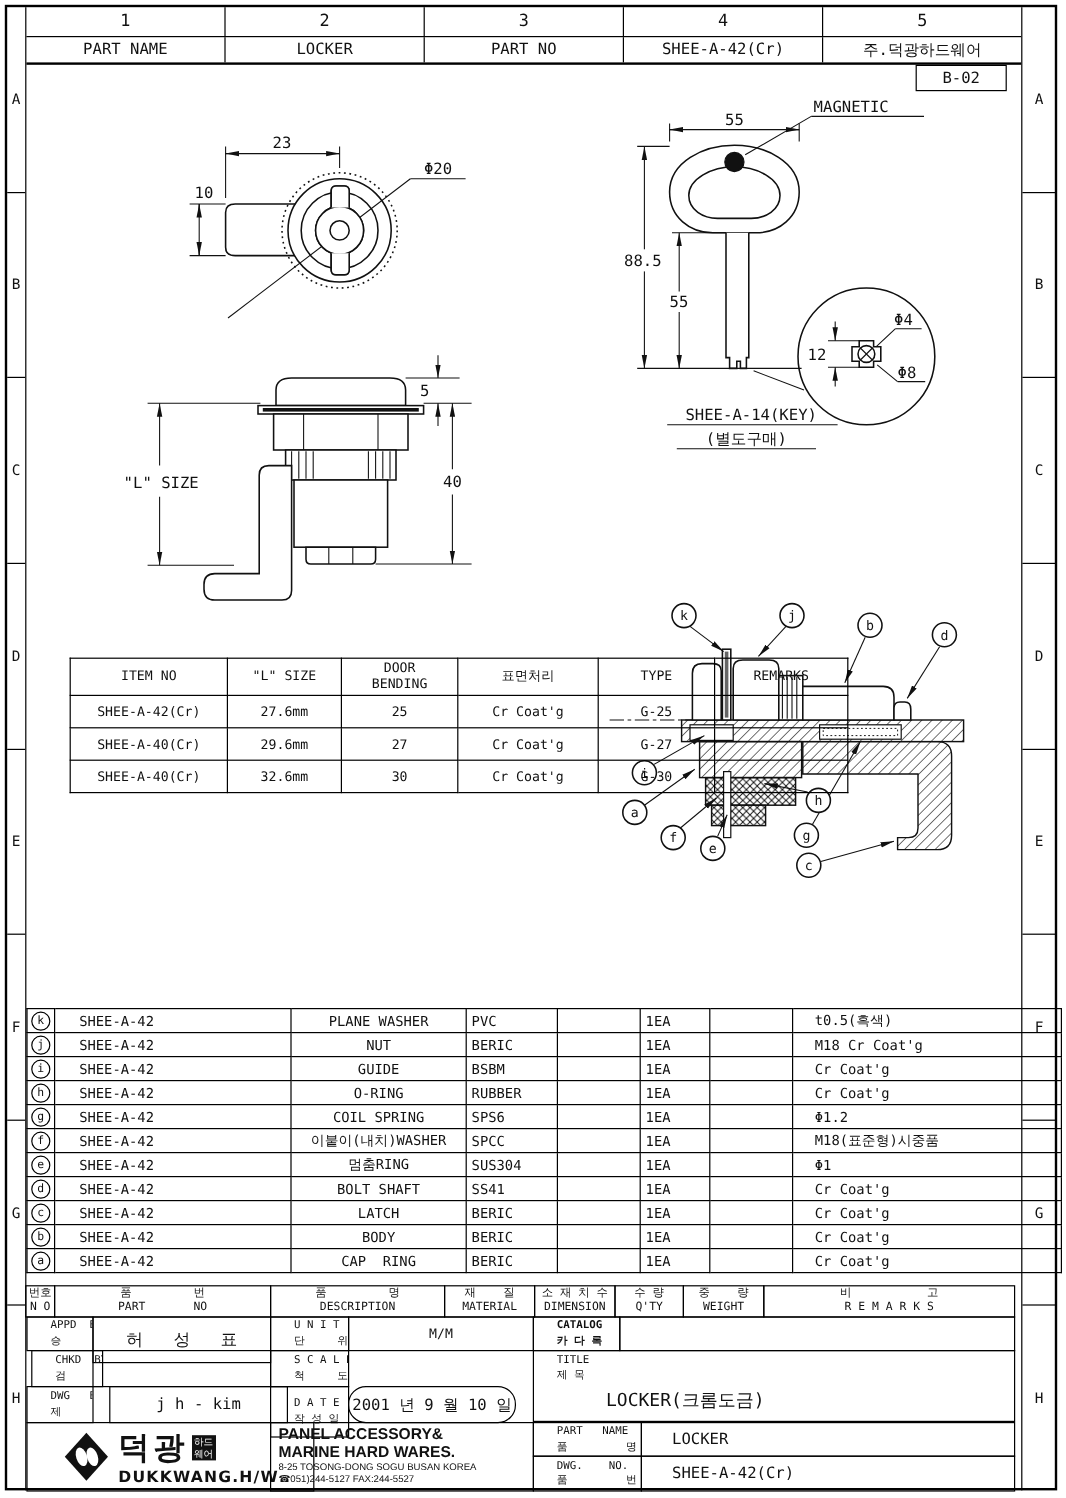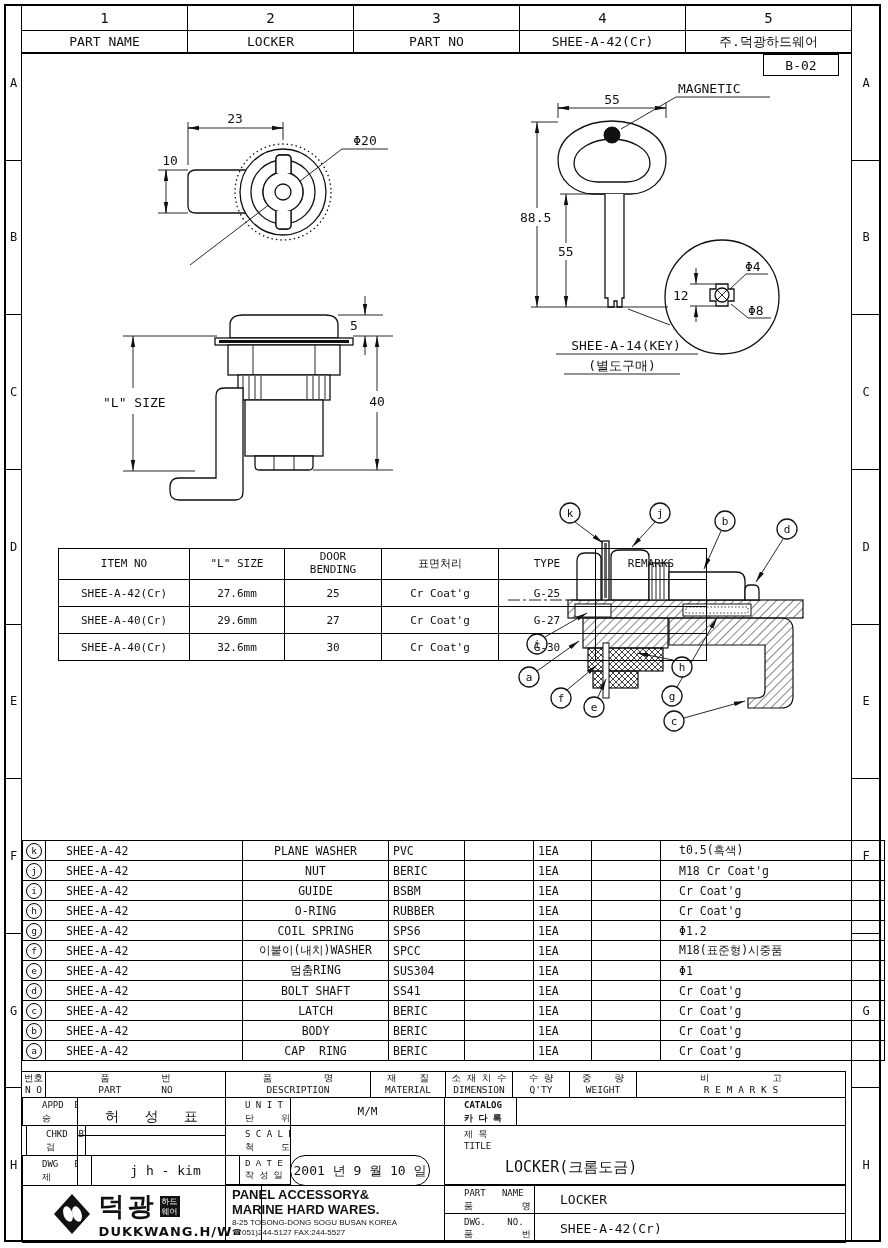--- a/index.html
+++ b/index.html
@@ -568,27 +568,27 @@
     <div class="tb tb-val" style="left:55px;top:0;width:149px;height:39px;font-size:14px;">허   성   표</div>
     <div class="tb tb-lab" style="left:203px;top:0;width:66px;height:29px;"><span>U N I T</span><span>단     위</span></div>
     <div class="tb tb-val" style="left:268px;top:0;width:155px;height:29px;font-size:11px;">M/M</div>
     <div class="tb tb-lab" style="left:422px;top:0;width:73px;height:29px;font-weight:bold;"><span>CATALOG</span><span>카 다 록</span></div>
     <div class="tb tb-val" style="left:494px;top:0;width:330px;height:29px;"></div>
 
     <div class="tb tb-lab" style="left:4px;top:28px;width:60px;height:31px;"><span>CHKD  BY</span><span>검       토</span></div>
     <div class="tb tb-val" style="left:55px;top:28px;width:149px;height:31px;"></div>
     <div class="tb tb-lab" style="left:203px;top:28px;width:66px;height:31px;"><span>S C A L E</span><span>척     도</span></div>
     <div class="tb" style="left:422px;top:28px;width:402px;height:60px;">
-      <div class="tb-lab" style="border:none;"><span>제 목</span><span>TITLE</span></div>
+      <div class="tb-lab" style="border:none;"><span>TITLE</span><span>제 목</span></div>
       <div class="title-big">LOCKER(크롬도금)</div>
     </div>
 
     <div class="tb tb-lab" style="left:0;top:58px;width:56px;height:31px;"><span>DWG   BY</span><span>제       도</span></div>
     <div class="tb tb-val" style="left:69px;top:58px;width:149px;height:31px;">j h - kim</div>
-    <div class="tb tb-lab" style="left:203px;top:58px;width:66px;height:30px;font-family:Liberation Mono, monospace;"><span>D A T E</span><span>작 성 일</span></div>
+    <div class="tb tb-lab" style="left:203px;top:58px;width:66px;height:43px;"><span>D A T E</span><span>작 성 일</span></div>
     <div class="tb tb-val" style="left:268px;top:58px;width:140px;height:31px;border-radius:15px;">2001 년 9 월 10 일</div>
 
     <div class="tb logo-box" style="left:0;top:88px;width:240px;height:58px;">
       <svg width="40" height="44" viewBox="0 0 40 44">
         <polygon points="20,2 38,22 20,42 2,22" fill="#111"></polygon>
         <ellipse cx="16" cy="22" rx="4.5" ry="8" fill="#fff" transform="rotate(-18 16 22)"></ellipse>
         <ellipse cx="25" cy="22" rx="4.5" ry="8" fill="#fff" transform="rotate(-18 25 22)"></ellipse>
       </svg>
       <div class="logo-txt">
         <div class="logo-row">

